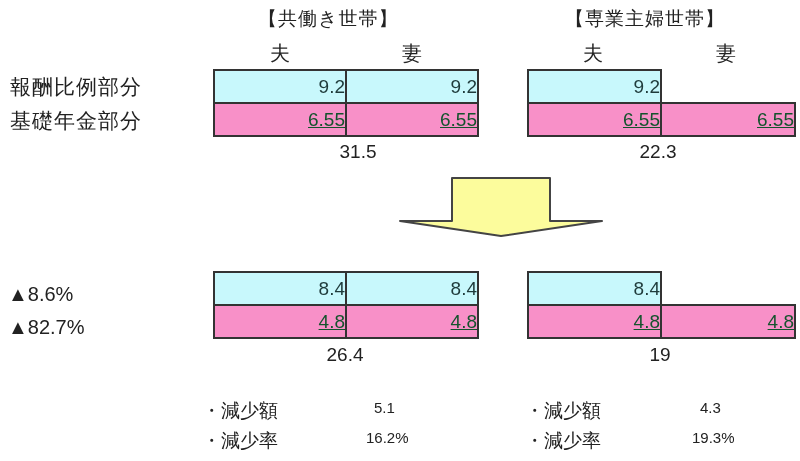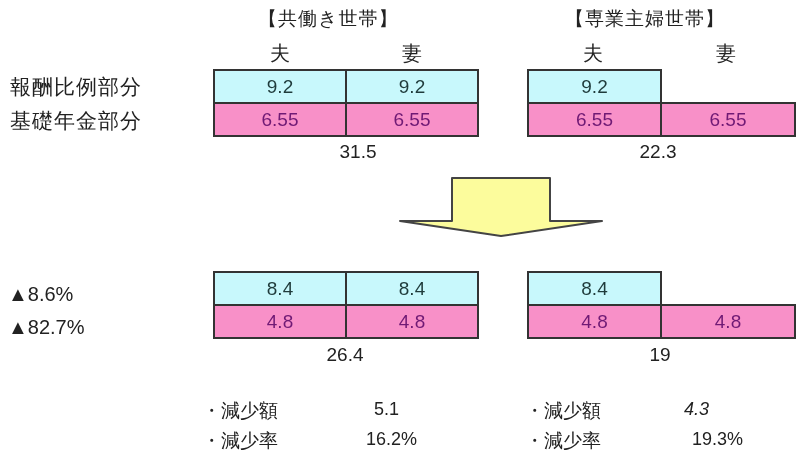--- a/index.html
+++ b/index.html
@@ -3,27 +3,27 @@
 <meta charset="utf-8">
 <style>
   html, body { margin:0; padding:0; background:#ffffff; }
   body { width:800px; height:461px; position:relative; overflow:hidden;
          font-family:"DejaVu Sans", "Liberation Sans", sans-serif; color:#222; }
   .abs { position:absolute; }
   .title { font-size:19px; letter-spacing:1px; white-space:nowrap; }
   .person { font-size:20px; text-align:center; width:40px; }
   .rowlabel { font-size:21px; white-space:nowrap; letter-spacing:1px; }
   .cell { position:absolute; box-sizing:border-box; border:2px solid #333;
-          text-align:center; font-size:19px; font-family:"Liberation Sans", sans-serif; }
+          text-align:right; font-size:19px; font-family:"Liberation Sans", sans-serif; }
   .cyan { background:#c8f8fc; color:#1f3b3b; }
-  .pink { background:#f890c8; color:#701a75; }
+  .pink { background:#f890c8; color:#14532d;text-decoration:underline; }
   .total { font-size:19px; font-family:"Liberation Sans", sans-serif; text-align:center; width:80px; }
   .pct { font-size:20px; font-family:"Liberation Sans", sans-serif; white-space:nowrap;text-align:right; }
   .stat { font-size:19px; white-space:nowrap; }
-  .statval { font-size:18px; font-family:"Liberation Sans", sans-serif; white-space:nowrap; }
+  .statval { font-size:15px; font-family:"Liberation Sans", sans-serif; white-space:nowrap; }
 </style>
 </head>
 <body>
 
 <div class="abs title" style="left:258px; top:6px;">【共働き世帯】</div>
 <div class="abs title" style="left:565px; top:6px;">【専業主婦世帯】</div>
 
 <div class="abs person" style="left:260px; top:40px;">夫</div>
 <div class="abs person" style="left:392px; top:40px;">妻</div>
 <div class="abs person" style="left:573px; top:40px;">夫</div>
@@ -60,15 +60,15 @@
 <div class="cell pink" style="left:527px; top:304px; width:135px; height:35px; line-height:31px;">4.8</div>
 <div class="cell pink" style="left:660px; top:304px; width:136px; height:35px; line-height:31px;">4.8</div>
 <div class="abs total" style="left:620px; top:344px;">19</div>
 
 <div class="abs stat" style="left:202px; top:398px;">・減少額</div>
 <div class="abs statval" style="left:374px; top:399px;">5.1</div>
 <div class="abs stat" style="left:202px; top:428px;">・減少率</div>
 <div class="abs statval" style="left:366px; top:429px;">16.2%</div>
 
 <div class="abs stat" style="left:525px; top:398px;">・減少額</div>
-<div class="abs statval" style="left:684px; top:399px;font-style:italic;">4.3</div>
+<div class="abs statval" style="left:700px; top:399px;">4.3</div>
 <div class="abs stat" style="left:525px; top:428px;">・減少率</div>
 <div class="abs statval" style="left:692px; top:429px;">19.3%</div>
 
 </body></html>

